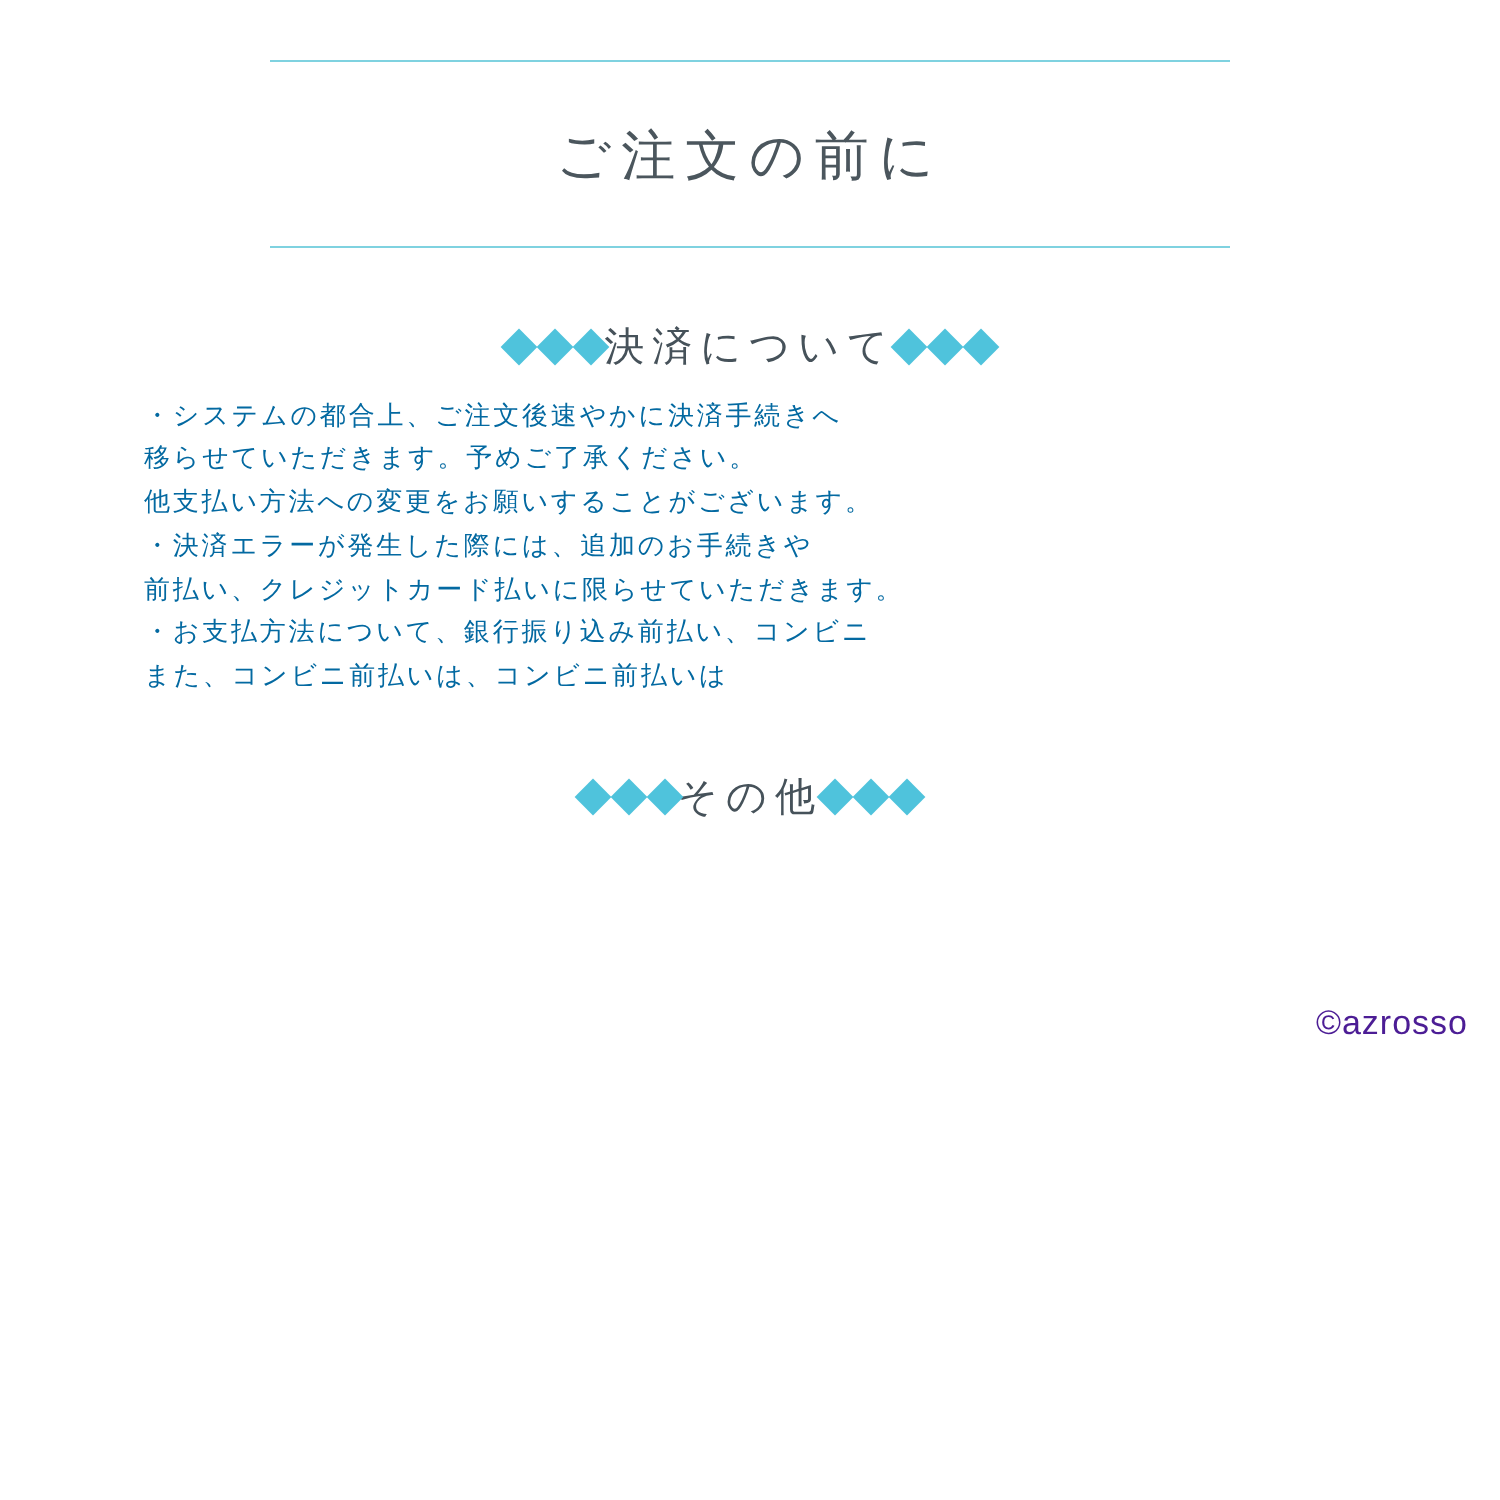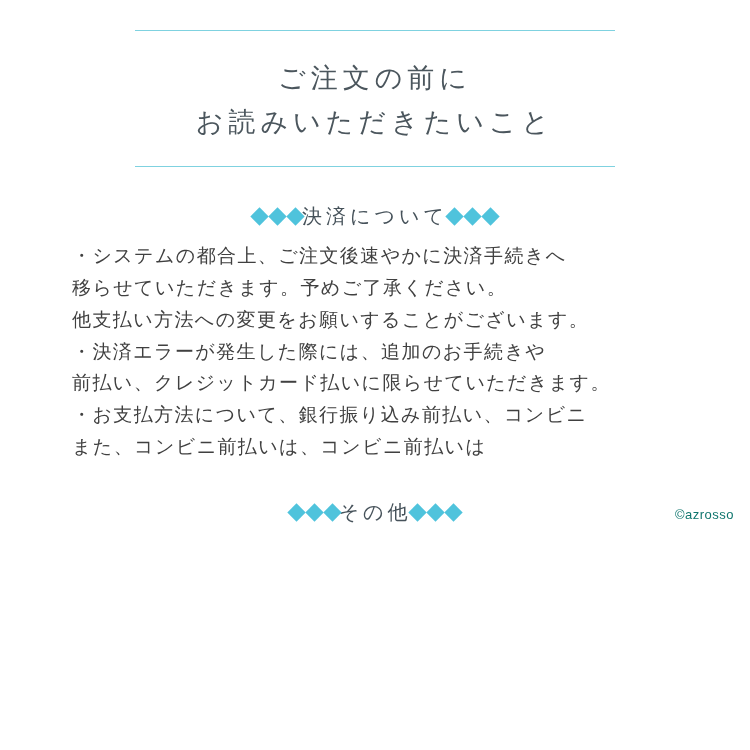--- a/index.html
+++ b/index.html
@@ -66,47 +66,46 @@
     font-size: 20px;
     letter-spacing: 4px;
     color: #46525a;
   }
 
   
   .body-block {
     padding: 0 72px 0 72px;
   }
   .body-line {
-    font-size: 19px;
+    font-size: 13px;
     line-height: 1.67;
     letter-spacing: 1.4px;
-    color: #404040;
+    color: #0369a1;
     white-space: nowrap;
   }
 
   
   .credit {
     position: absolute;
     right: 16px;
     bottom: 12px;
-    font-size: 13px;
+    font-size: 17px;
     letter-spacing: 0.5px;
-    color: #0f766e;
+    color: #4c1d95;
     font-family: "Liberation Sans", sans-serif;
   }
 </style>
 </head>
 <body>
 
 <div class="page">
 
   <div class="header">
     <div class="rule top"></div>
     <div class="title-line">ご注文の前に</div>
-    <div class="title-line">お読みいただきたいこと</div>
     <div class="rule bottom"></div>
   </div>
 
   <div class="section-heading">
     <span class="diamonds">
       <span class="diamond"></span>
         <span class="diamond"></span>
         <span class="diamond"></span>
     </span>
     <span class="section-title">決済について</span>

